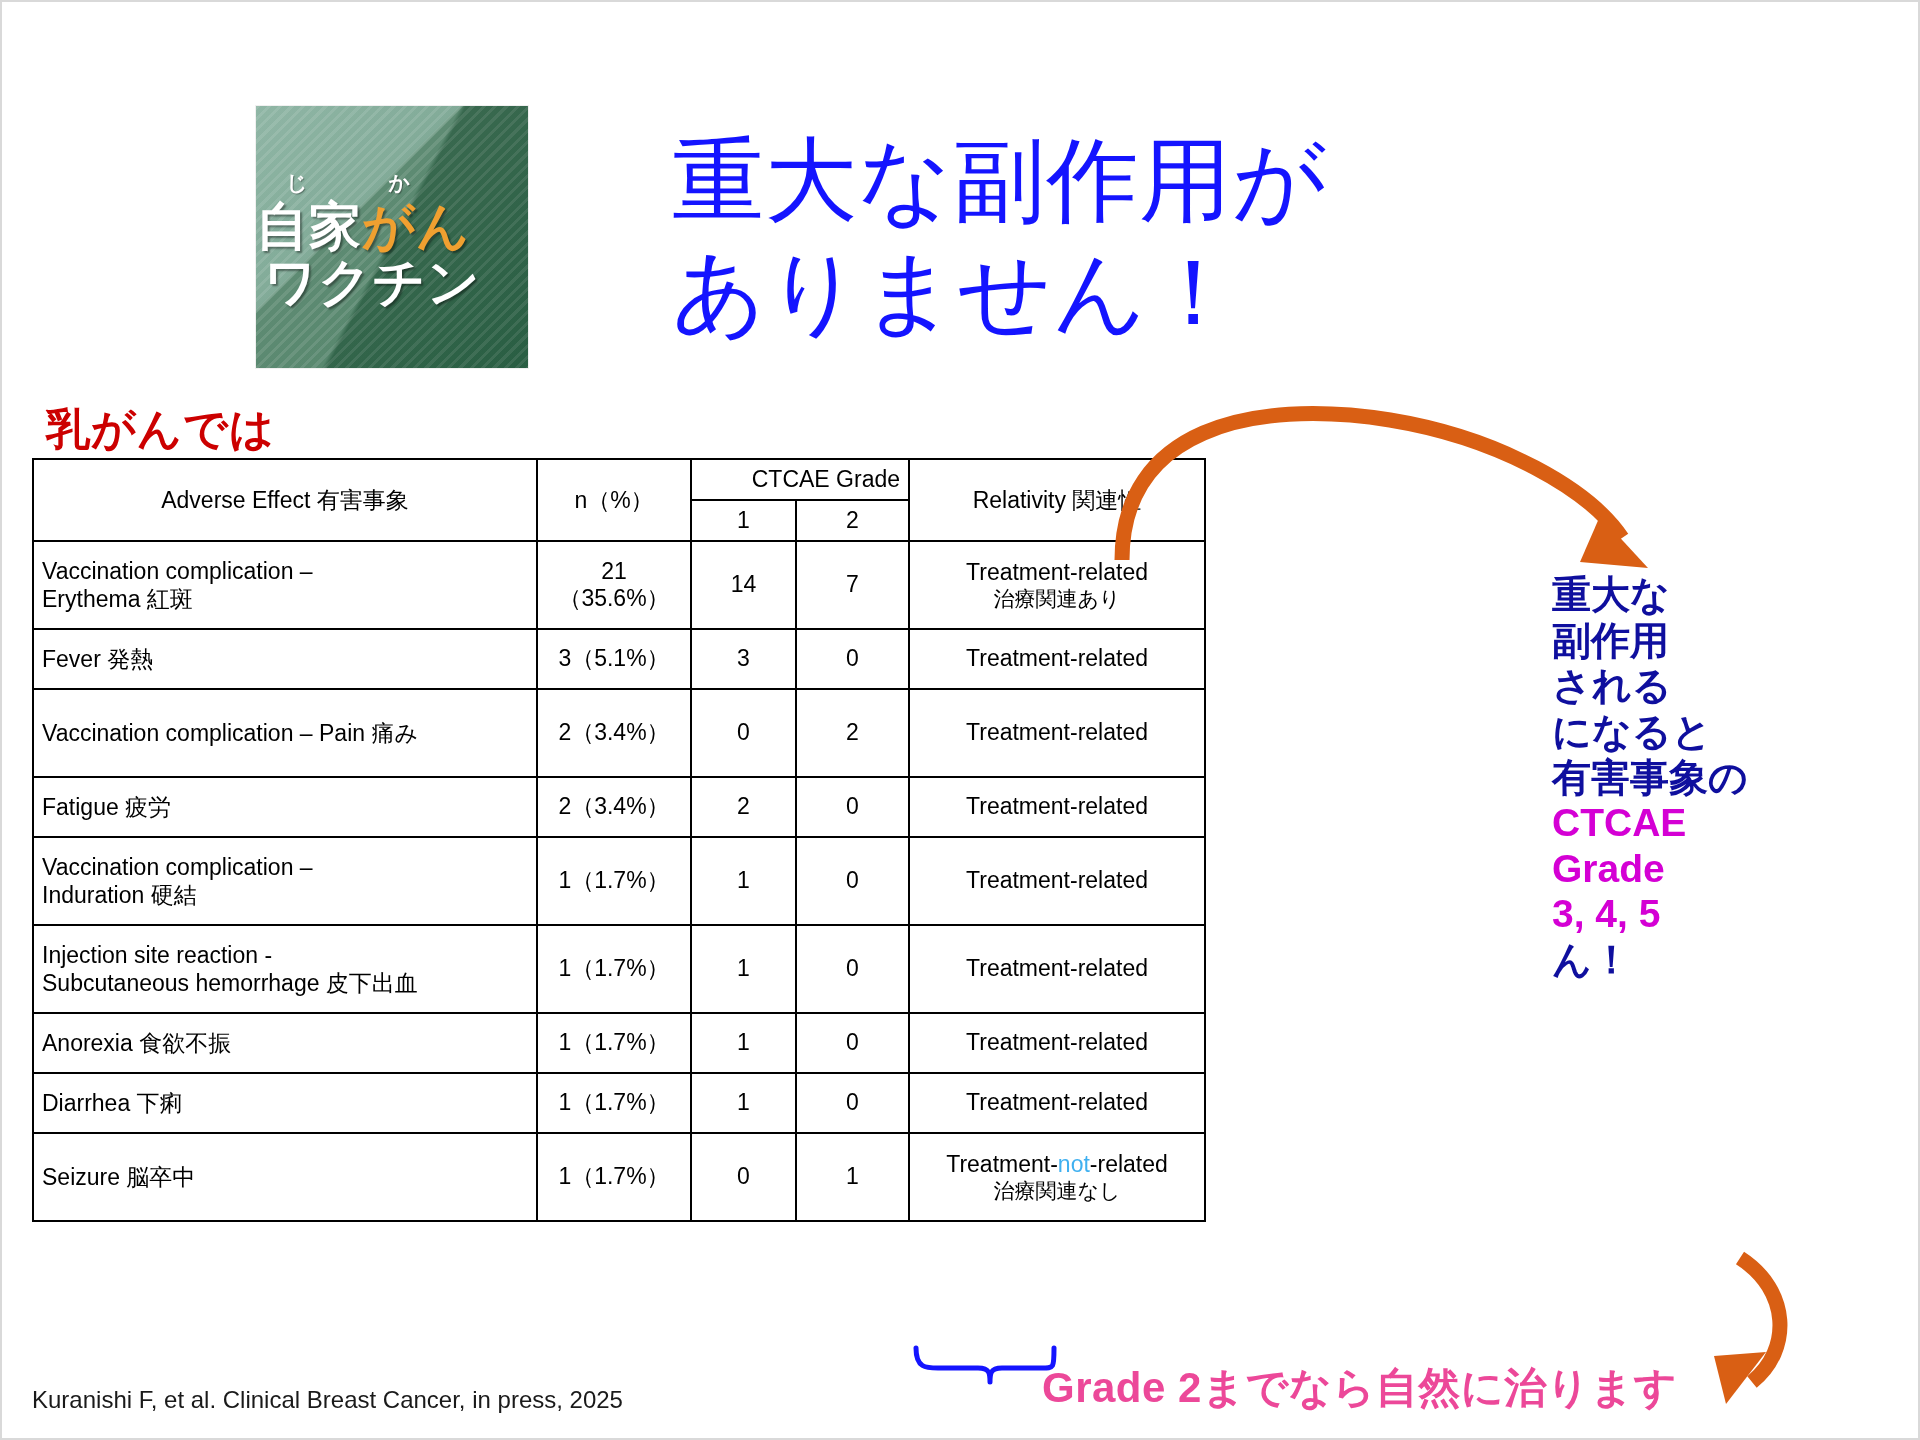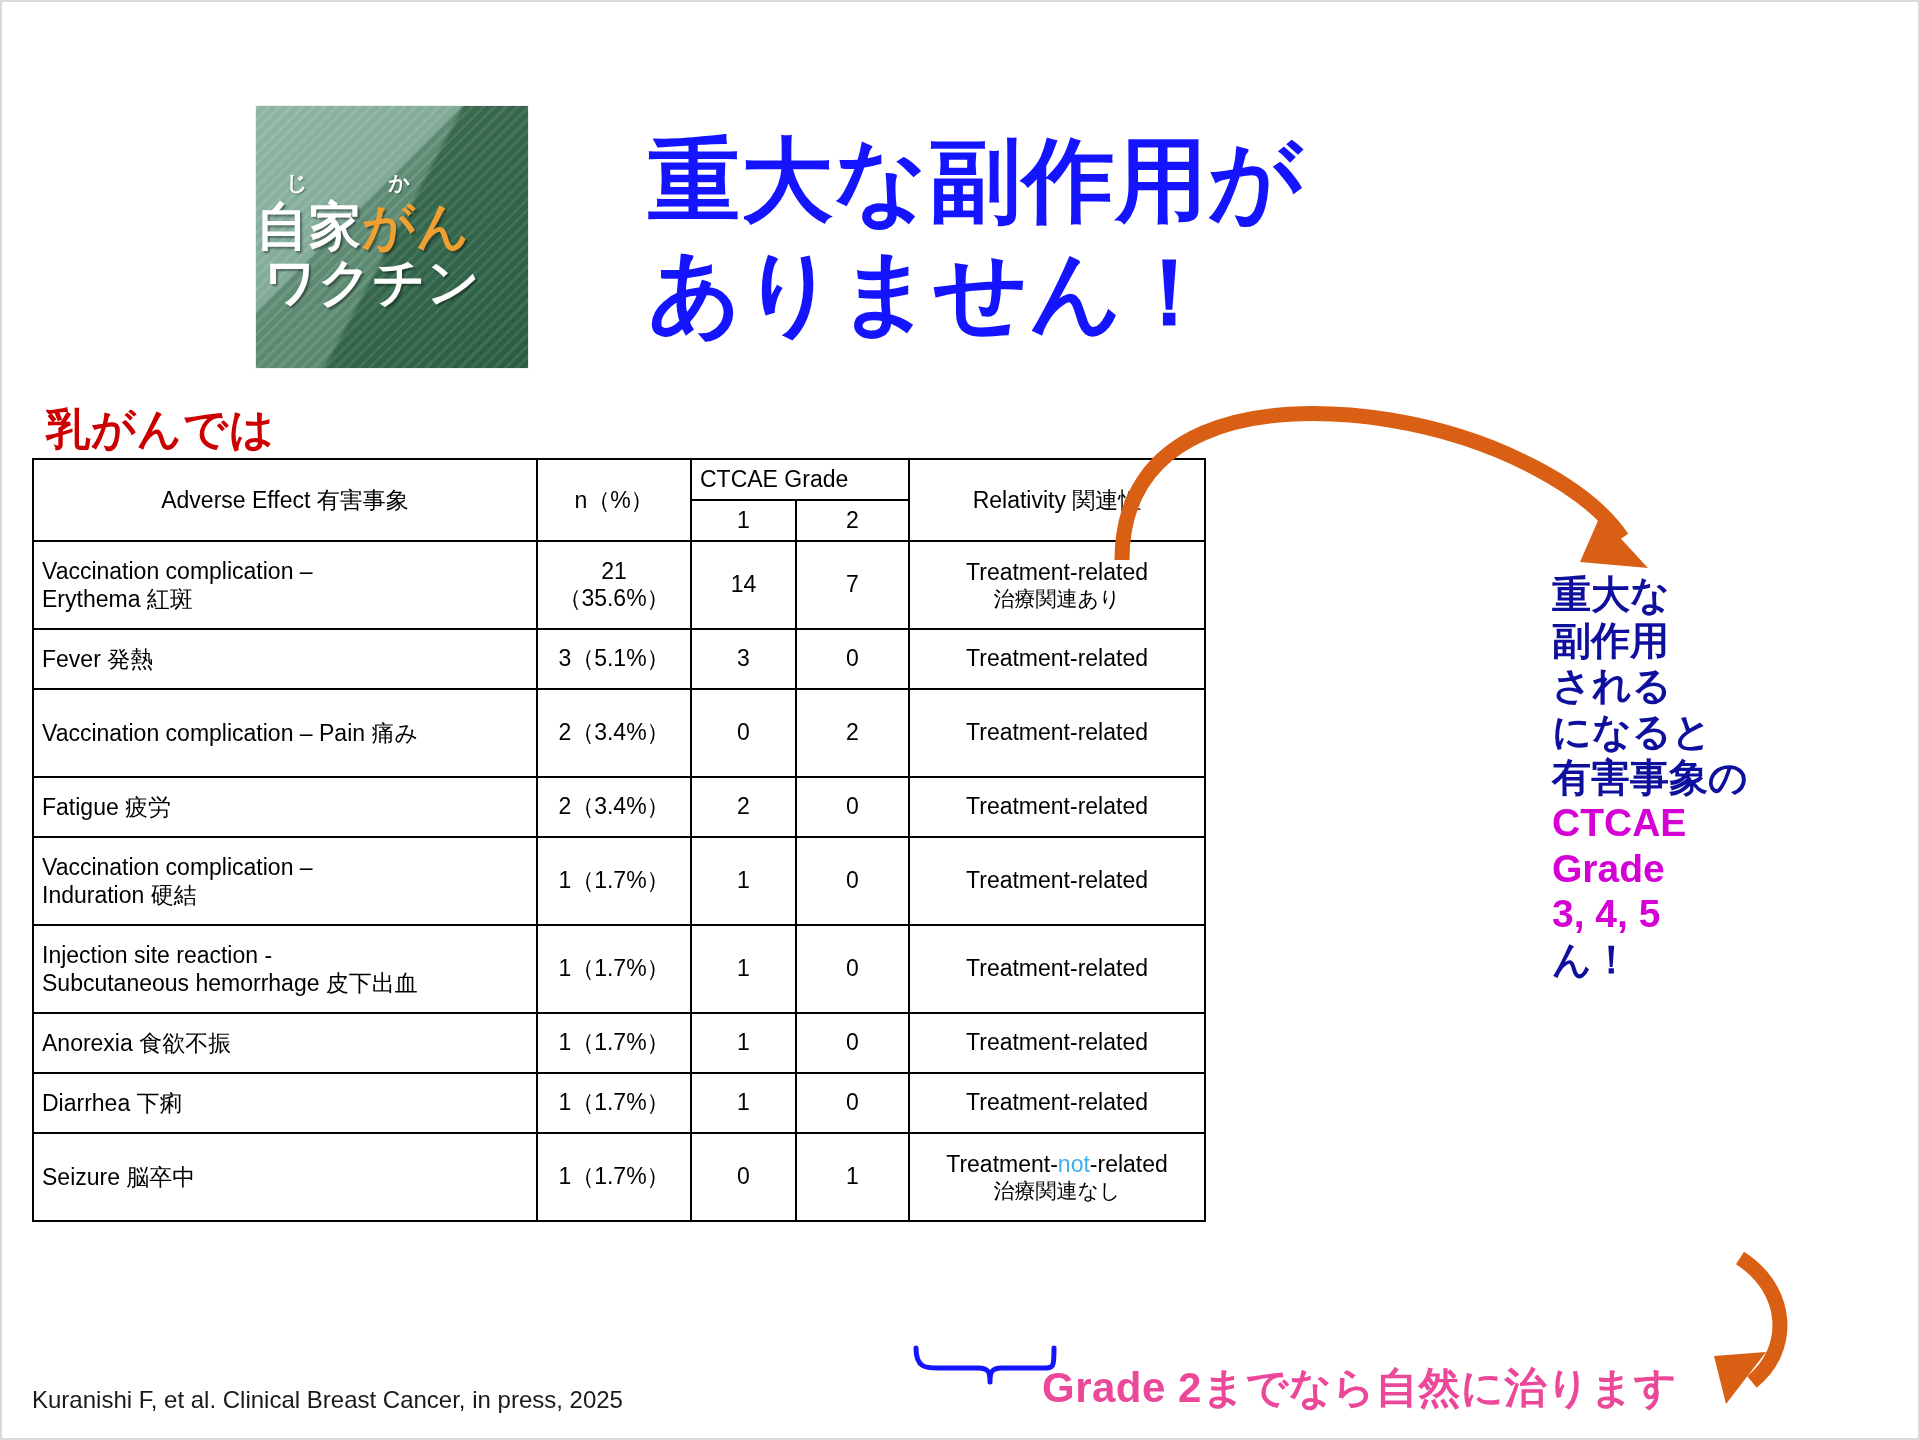--- a/index.html
+++ b/index.html
@@ -69,24 +69,24 @@
     white-space: nowrap;
     text-shadow: 2px 2px 2px rgba(0,0,0,0.4);
     margin-left: 8px;
   }
   .logo-w { color: #ffffff; text-shadow: 2px 2px 2px rgba(0,0,0,0.4); }
   .logo-o { color: #f0a030; text-shadow: 2px 2px 2px rgba(0,0,0,0.4); }
 
   
   .headline {
     position: absolute;
-    left: 648px; top: 124px;
+    left: 672px; top: 124px;
     width: 760px;
     color: #1414ff;
-    font-weight: 700;
+    font-weight: 400;
     font-size: 92px;
     line-height: 1.22;
     letter-spacing: 1px;
   }
 
   
   .red-label {
     position: absolute;
     left: 46px; top: 400px;
     color: #cc0000;
@@ -110,21 +110,21 @@
     font-weight: 400;
     vertical-align: middle;
   }
   .col-ae   { width: 504px; }
   .col-n    { width: 154px; }
   .col-g1   { width: 105px; }
   .col-g2   { width: 113px; }
   .col-rel  { width: 296px; }
 
   .th-ae   { text-align: center; }
-  .th-ctc  { text-align: left; border-bottom: 2px solid #000; }
+  .th-ctc  { text-align: right; border-bottom: 2px solid #000; }
   .th-g    { text-align: center; }
   .th-rel  { text-align: center; }
 
   td.ae-name { text-align: left; line-height: 1.22; }
   td.num { text-align: center; line-height: 1.18; }
   td.rel { text-align: center; line-height: 1.2; }
   .rel-jp { font-size: 21px; }
   .not-hl { color: #3fb0f0; }
 
   .r-tall td { height: 74px; }

